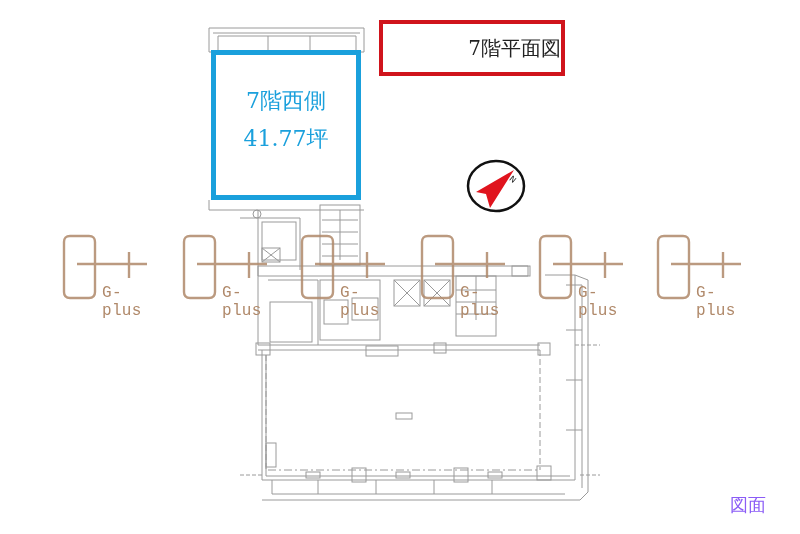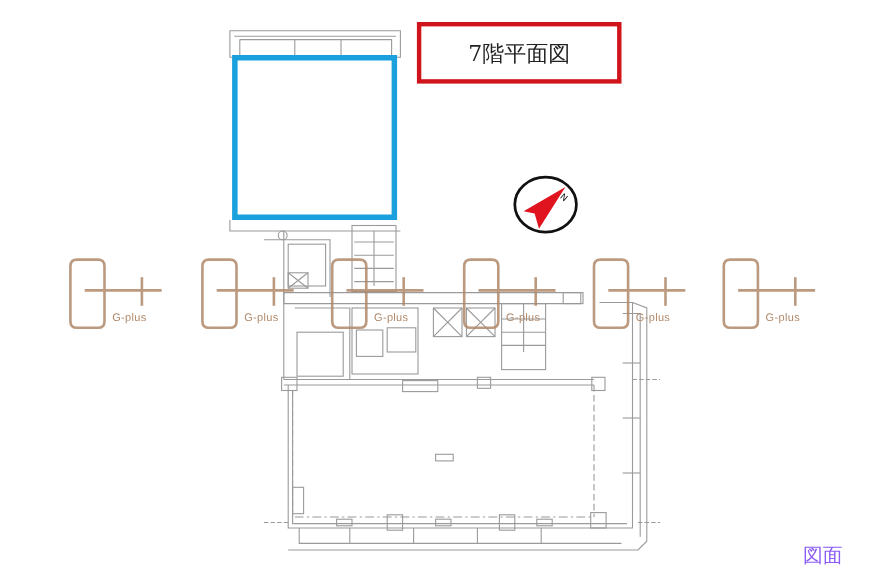--- a/index.html
+++ b/index.html
@@ -1,23 +1,23 @@
 <!DOCTYPE html>
 <html><head>
 <meta charset="utf-8">
 <style>
   html, body { margin: 0; padding: 0; background: #ffffff; }
   body { width: 800px; height: 534px; position: relative; overflow: hidden; font-family: "DejaVu Serif", serif; }
   .abs { position: absolute; }
-  .title-box { left: 379px; top: 20px; width: 186px; height: 56px; border: 4px solid #d0141c; box-sizing: border-box; display: flex; align-items: center; justify-content: center; font-family: "DejaVu Serif", serif; font-size: 20px; color: #222; background: #fff; }
+  .title-box { left: 379px; top: 20px; width: 186px; height: 56px; border: 4px solid #d0141c; box-sizing: border-box; display: flex; align-items: center; justify-content: flex-end; font-family: "DejaVu Serif", serif; font-size: 20px; color: #222; background: #fff; }
   .area-box { left: 211px; top: 50px; width: 150px; height: 150px; border: 5px solid #1aa0dc; box-sizing: border-box; display: flex; flex-direction: column; align-items: center; justify-content: center; background: rgba(255,255,255,0.0); color: #1aa0dc; font-family: "DejaVu Serif", serif; font-size: 22px; line-height: 38px; padding-bottom: 10px; }
   .caption { left: 730px; top: 493px; font-family: "DejaVu Sans", sans-serif; font-size: 18px; color: #8b5cf6; }
   .plan { left: 0; top: 0; width: 800px; height: 534px; }
   .wm { position: absolute; top: 234px; width: 90px; height: 66px; }
-  .wm-label { position: absolute; left: 40px; top: 50px; font-family: Liberation Sans, sans-serif; font-size: 10px; color: #b0896a; letter-spacing: 0.3px; }
+  .wm-label { position: absolute; left: 40px; top: 50px; font-family: Liberation Mono, monospace; font-size: 16px; color: #b0896a; letter-spacing: 0.3px; }
   .compass { left: 464px; top: 158px; width: 64px; height: 56px; }
 </style>
 </head>
 <body>
 
 <svg class="abs plan" viewBox="0 0 800 534" xmlns="http://www.w3.org/2000/svg">
   <g fill="none" stroke="#9a9a9a" stroke-width="1">
 
     <path d="M209 28 L364 28 L364 52 L209 52 Z"></path>
     <path d="M213 33 L360 33"></path>
@@ -163,20 +163,22 @@
     </svg>
     <span class="wm-label">G-plus</span>
   </div>
 </div>
 
 <div class="abs title-box">
   <span>7階平面図</span>
 </div>
 
 <div class="abs area-box">
+  <span>7階西側</span>
+  <span>41.77坪</span>
 </div>
 
 <svg class="abs compass" viewBox="0 0 64 56">
   <ellipse cx="32" cy="28" rx="28" ry="25" fill="#fff" stroke="#111" stroke-width="2.5"></ellipse>
   <polygon points="50,12 12,34 22,36 26,50" fill="#e0141e"></polygon>
   <text x="46" y="22" font-family="DejaVu Sans, sans-serif" font-size="8" fill="#111" transform="rotate(40 46 20)">N</text>
 </svg>
 
 <div class="abs caption">図面</div>
 

